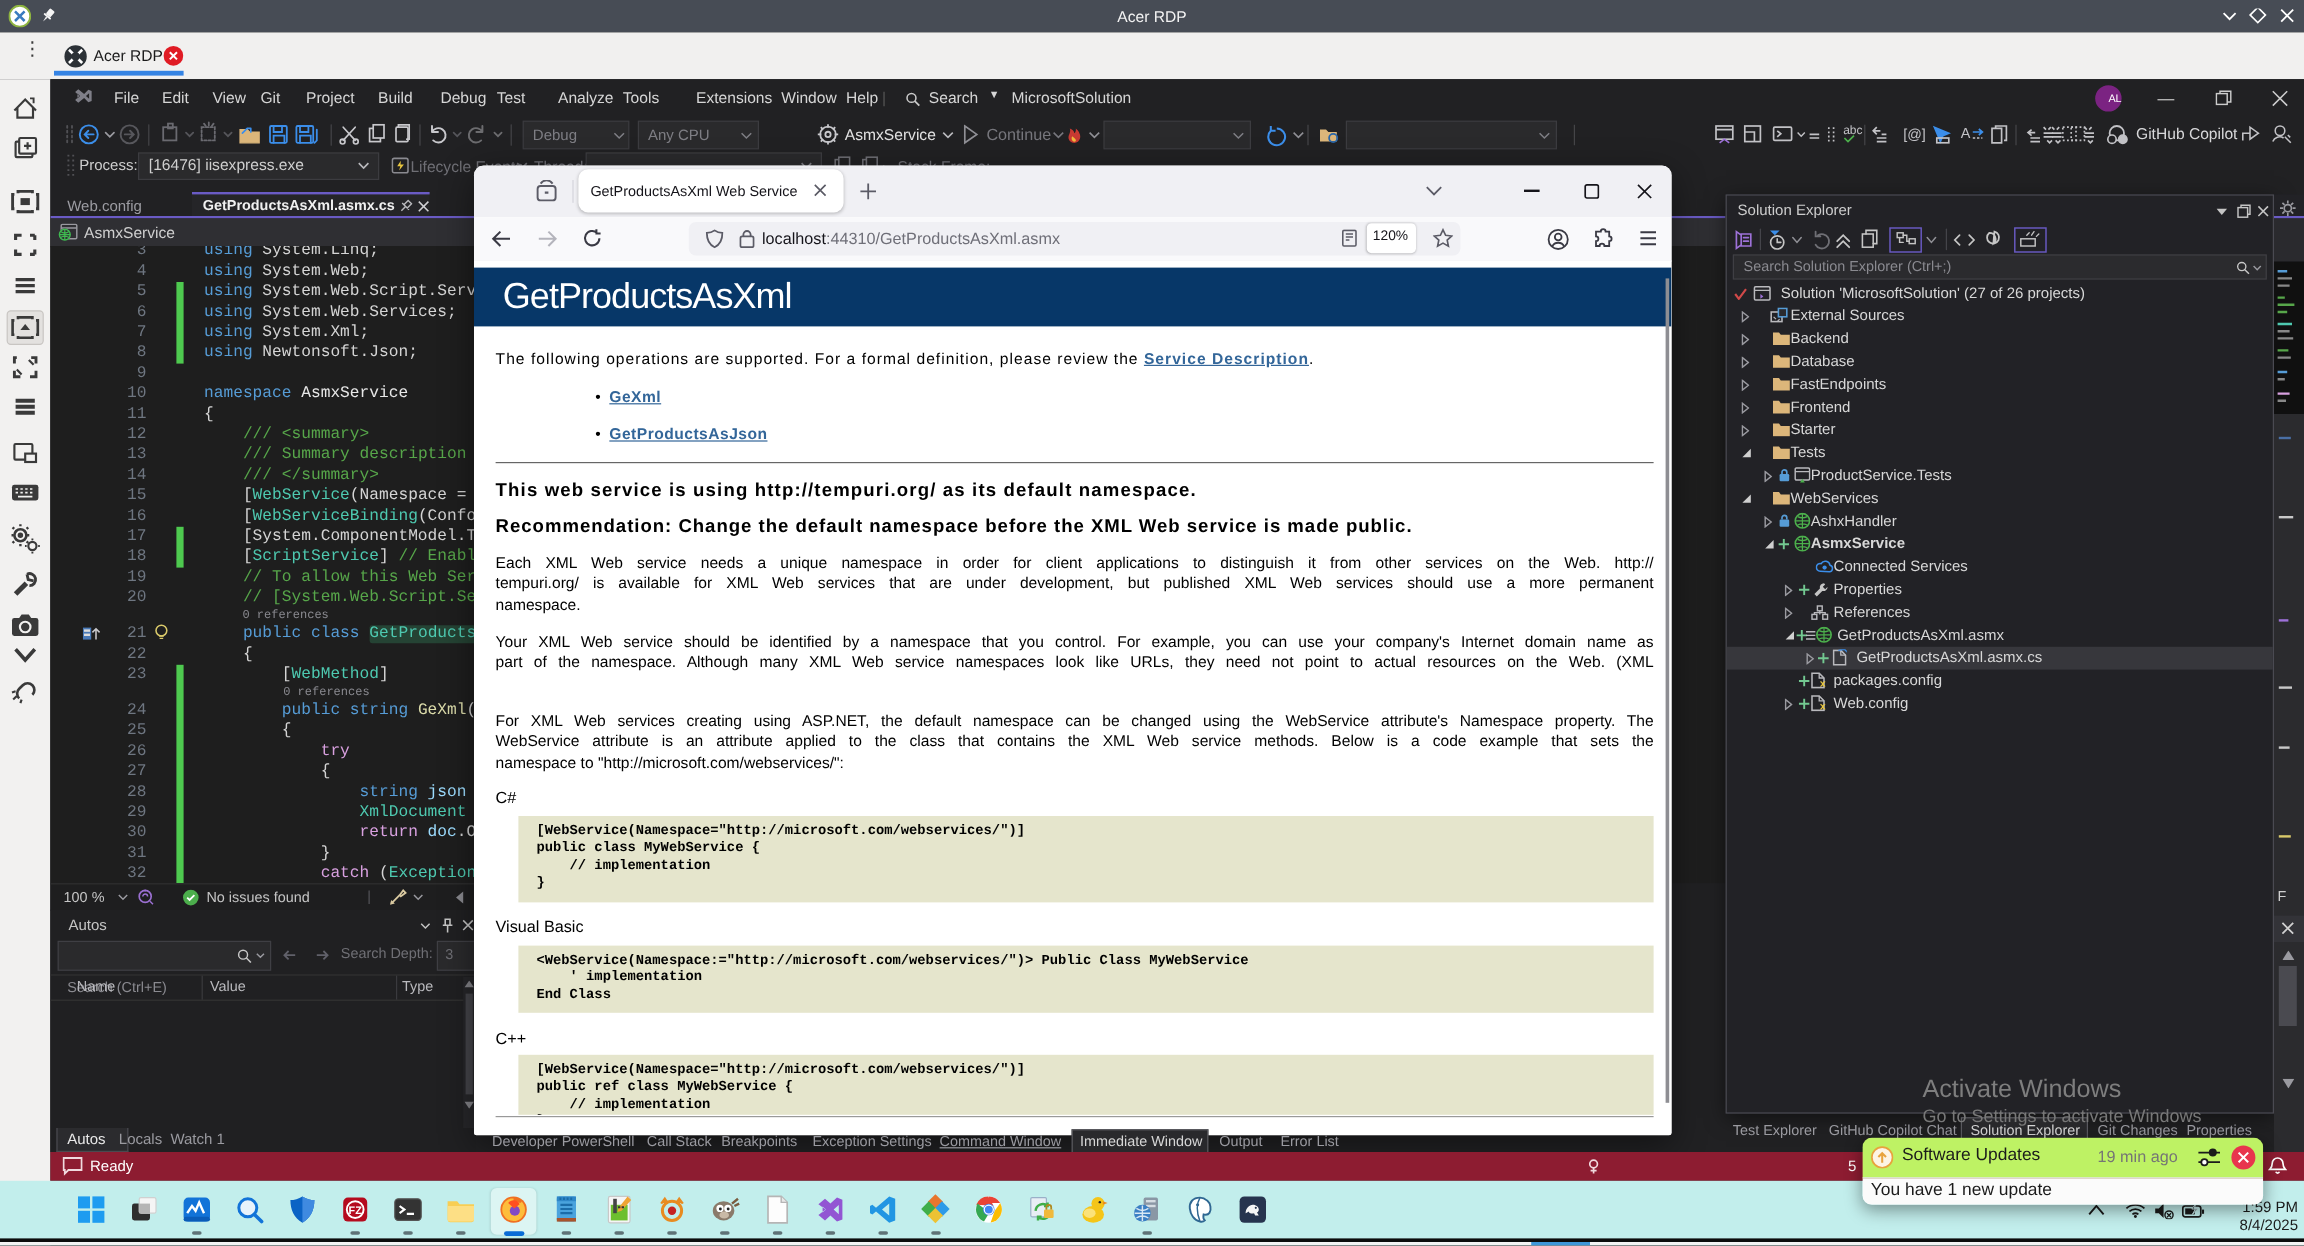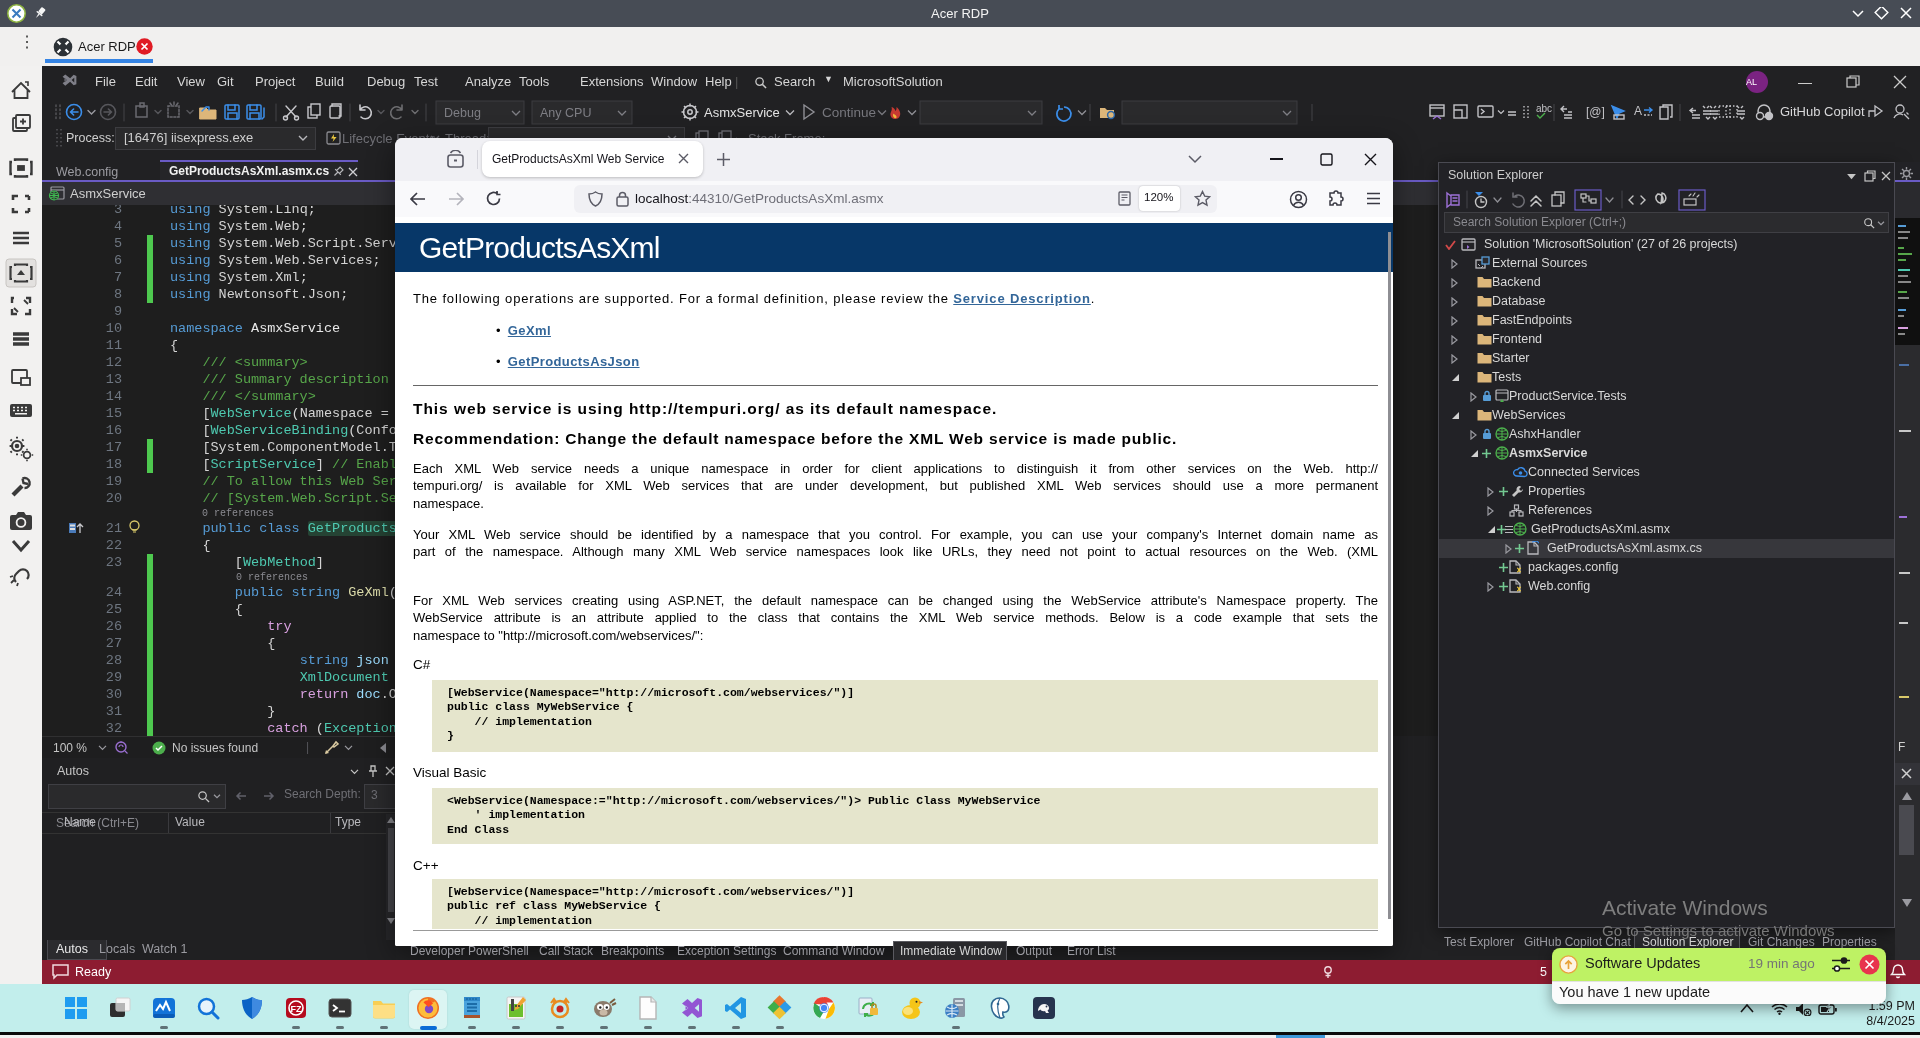--- a/index.html
+++ b/index.html
@@ -134,21 +134,21 @@
     <span class="a" style="left:663px">Help</span>
     <span class="a" style="left:693px;color:#555">|</span>
     <span class="a" style="left:732px">Search</span>
     <span class="a" style="left:782px;font-size:9px;">▼</span>
     <span class="a" style="left:801px">MicrosoftSolution</span>
   </div>
   <svg class="a" style="left:712px;top:10px" width="13" height="13" viewBox="0 0 14 14">
       <circle cx="6" cy="6" r="4" stroke="#c8c8c8" stroke-width="1.4" fill="none"></circle>
       <path d="M9 9 L13 13" stroke="#c8c8c8" stroke-width="1.6"></path>
     </svg>
-  <div class="a" style="left:1704px;top:5px;width:22px;height:22px;border-radius:50%;background:#7b2382;color:#fff;font-size:9px;text-align:left;line-height:22px;">AL</div>
+  <div class="a" style="left:1704px;top:5px;width:22px;height:22px;border-radius:50%;background:#7b2382;color:#fff;font-size:9px;text-align:right;line-height:22px;">AL</div>
   <div class="a" style="left:1756px;top:8px;color:#ccc;font-size:14px;">—</div>
   <svg class="a" style="left:1804px;top:9px" width="14" height="14" viewBox="0 0 14 14">
       <rect x="1" y="3" width="9" height="9" stroke="#ccc" fill="none" stroke-width="1.2"></rect>
       <path d="M4 3 V1 H13 V10 H10" stroke="#ccc" fill="none" stroke-width="1.2"></path>
     </svg>
   <svg class="a" style="left:1851px;top:9px" width="14" height="14" viewBox="0 0 14 14">
       <path d="M1 1 L13 13 M13 1 L1 13" stroke="#ccc" stroke-width="1.3"></path>
     </svg>
 
   <div class="a" id="toolbar" style="left:0;top:32px;width:1878px;height:28px;">
@@ -940,21 +940,21 @@
     <svg class="a" style="left:7px;top:554px" width="10" height="8" viewBox="0 0 10 8">
         <path d="M5 8 L0 0 h10z" fill="#9a9aa0"></path>
       </svg>
   </div>
 </div>
 <div class="a" id="bottomtabs" style="left:42px;top:930px;width:1878px;height:30px;color:#9a9aa0;font-size:12px;">
   <span class="a" style="left:368px;top:14px;">Developer PowerShell</span>
   <span class="a" style="left:497px;top:14px;">Call Stack</span>
   <span class="a" style="left:559px;top:14px;">Breakpoints</span>
   <span class="a" style="left:635px;top:14px;">Exception Settings</span>
-  <span class="a" style="left:741px;top:14px;">Command Window</span>
+  <span class="a" style="left:741px;top:14px;text-decoration:underline;">Command Window</span>
   <div class="a" style="left:851px;top:11px;width:112px;height:19px;border:1px solid #5a5a60;background:#29292c;"></div>
   <span class="a" style="left:858px;top:14px;color:#d6d6d6;">Immediate Window</span>
   <span class="a" style="left:974px;top:14px;">Output</span>
   <span class="a" style="left:1025px;top:14px;">Error List</span>
   <span class="a" style="left:1402px;top:5px;">Test Explorer</span>
   <span class="a" style="left:1482px;top:5px;">GitHub Copilot Chat</span>
   <div class="a" style="left:1592px;top:1px;width:104px;height:20px;border:1px solid #5a5a60;background:#29292c;"></div>
   <span class="a" style="left:1600px;top:5px;color:#d6d6d6;">Solution Explorer</span>
   <span class="a" style="left:1706px;top:5px;">Git Changes</span>
   <span class="a" style="left:1780px;top:5px;">Properties</span>

